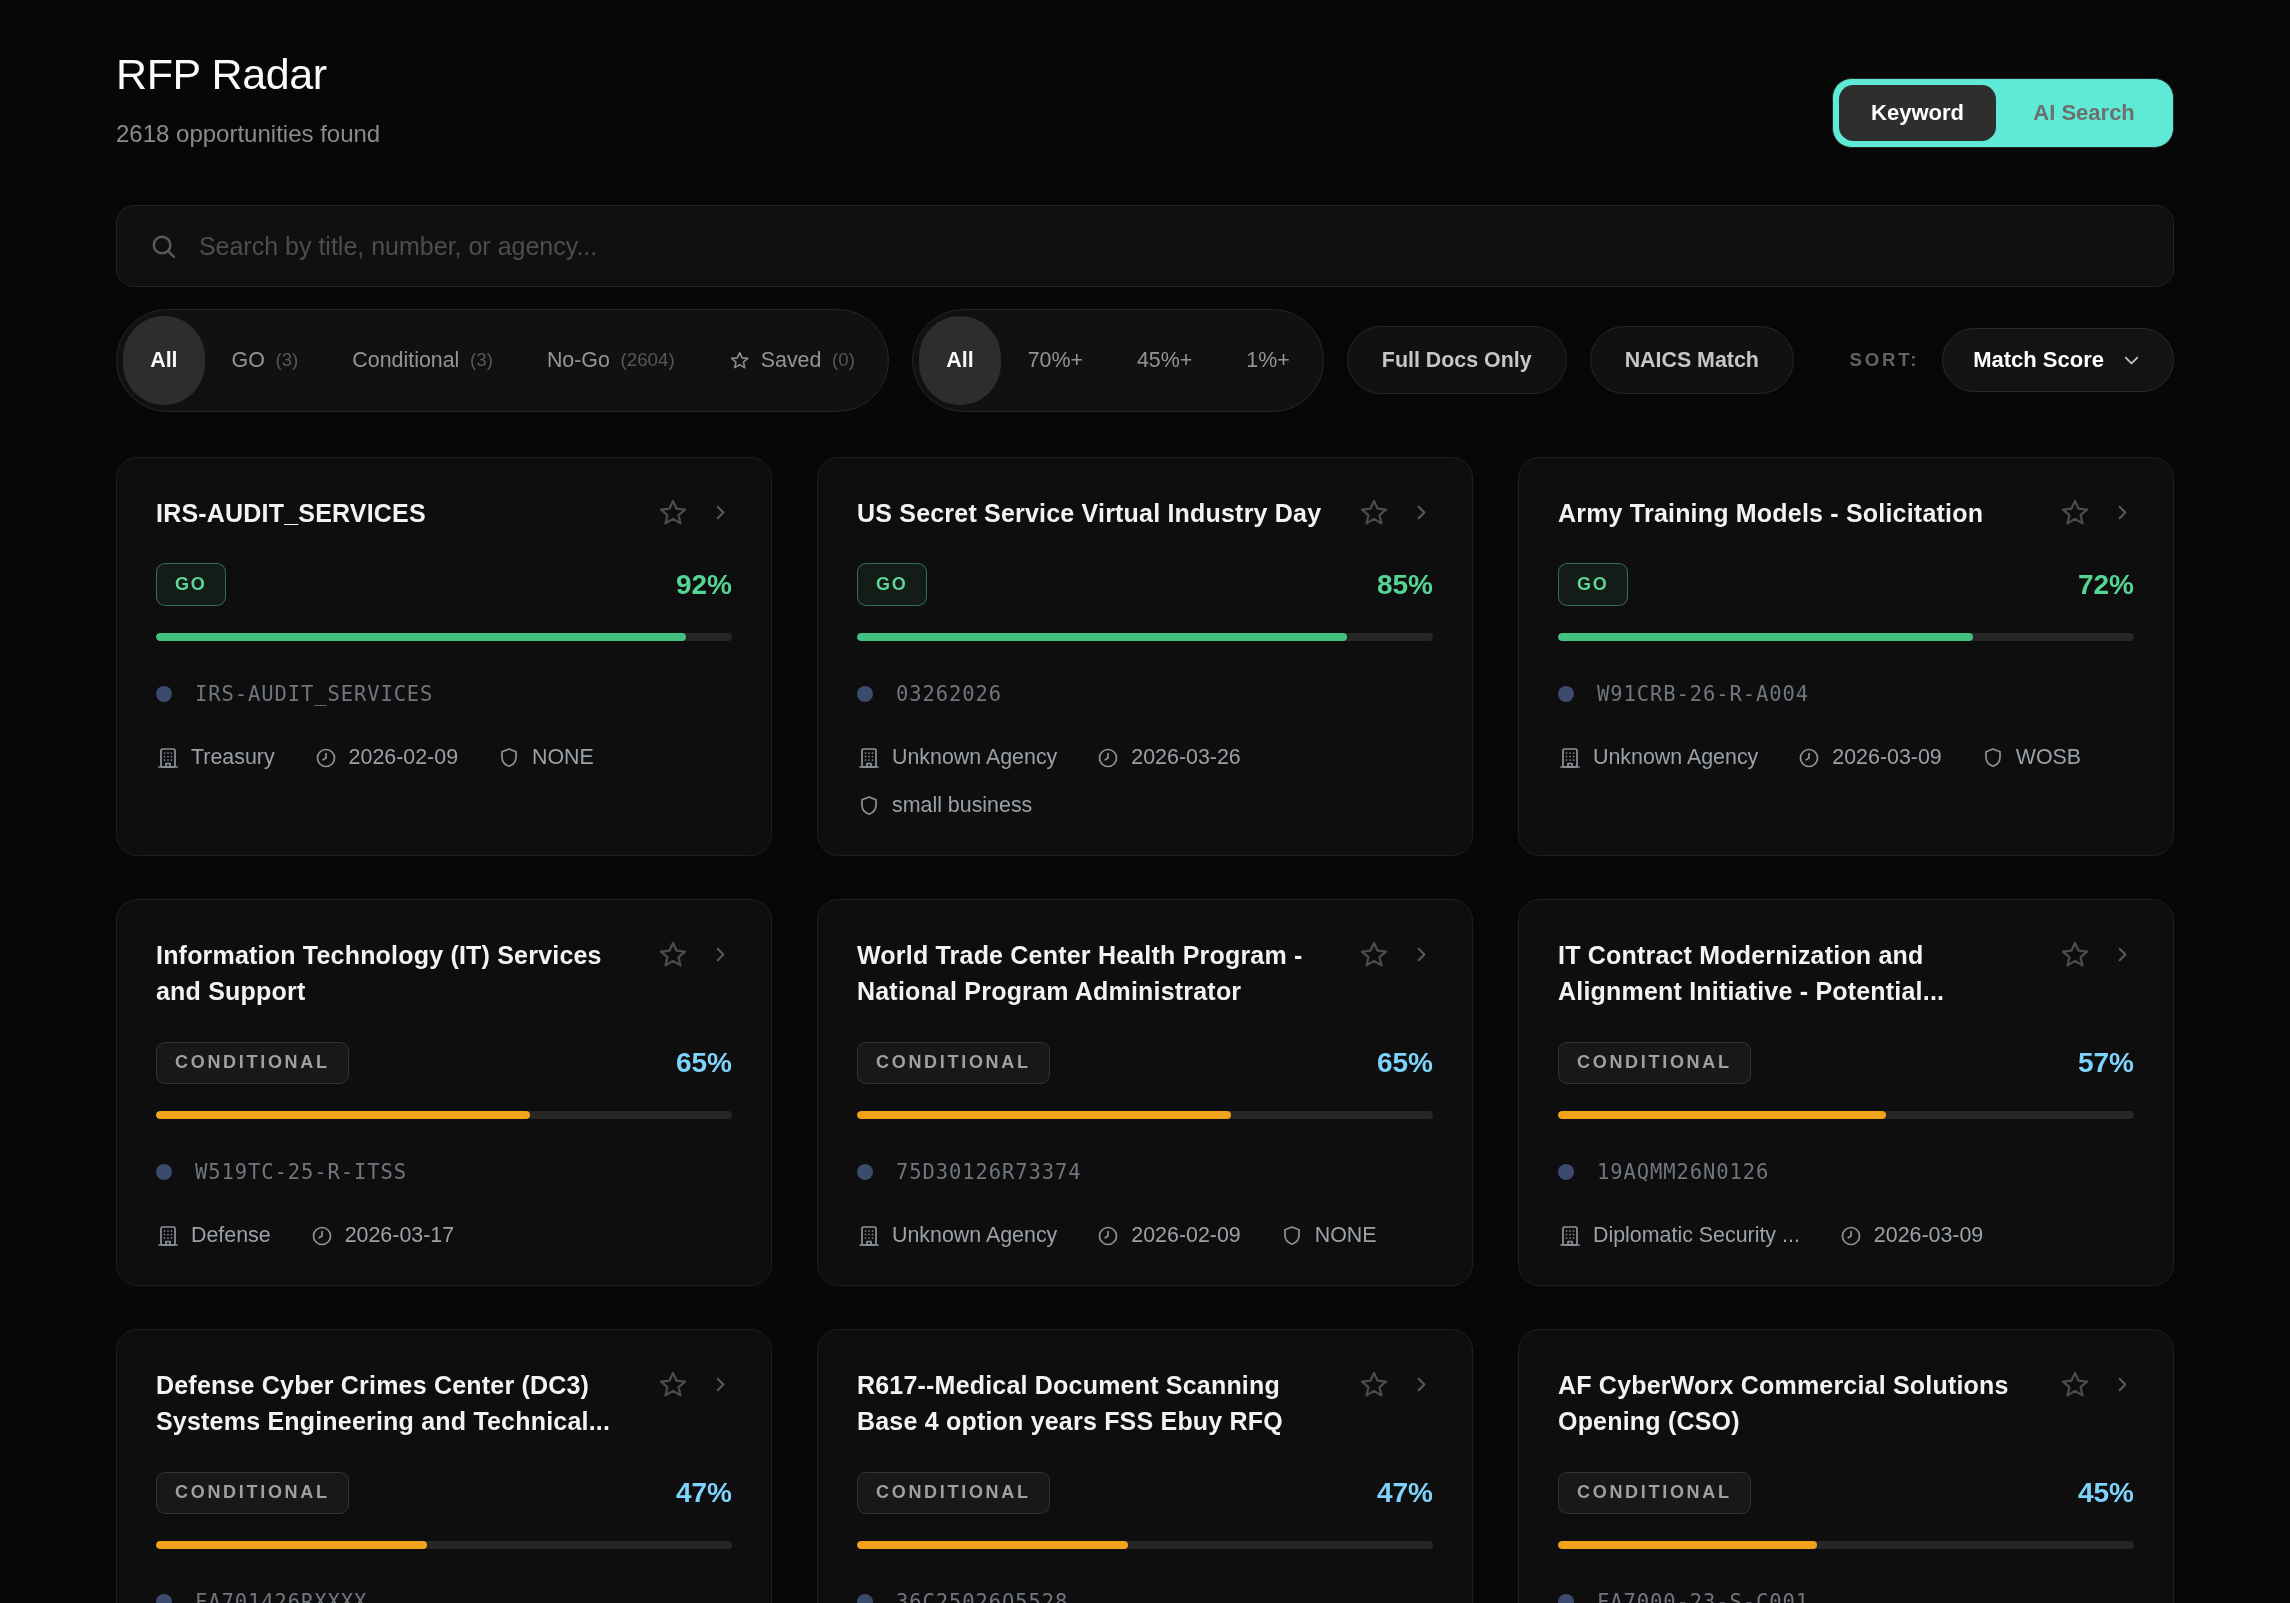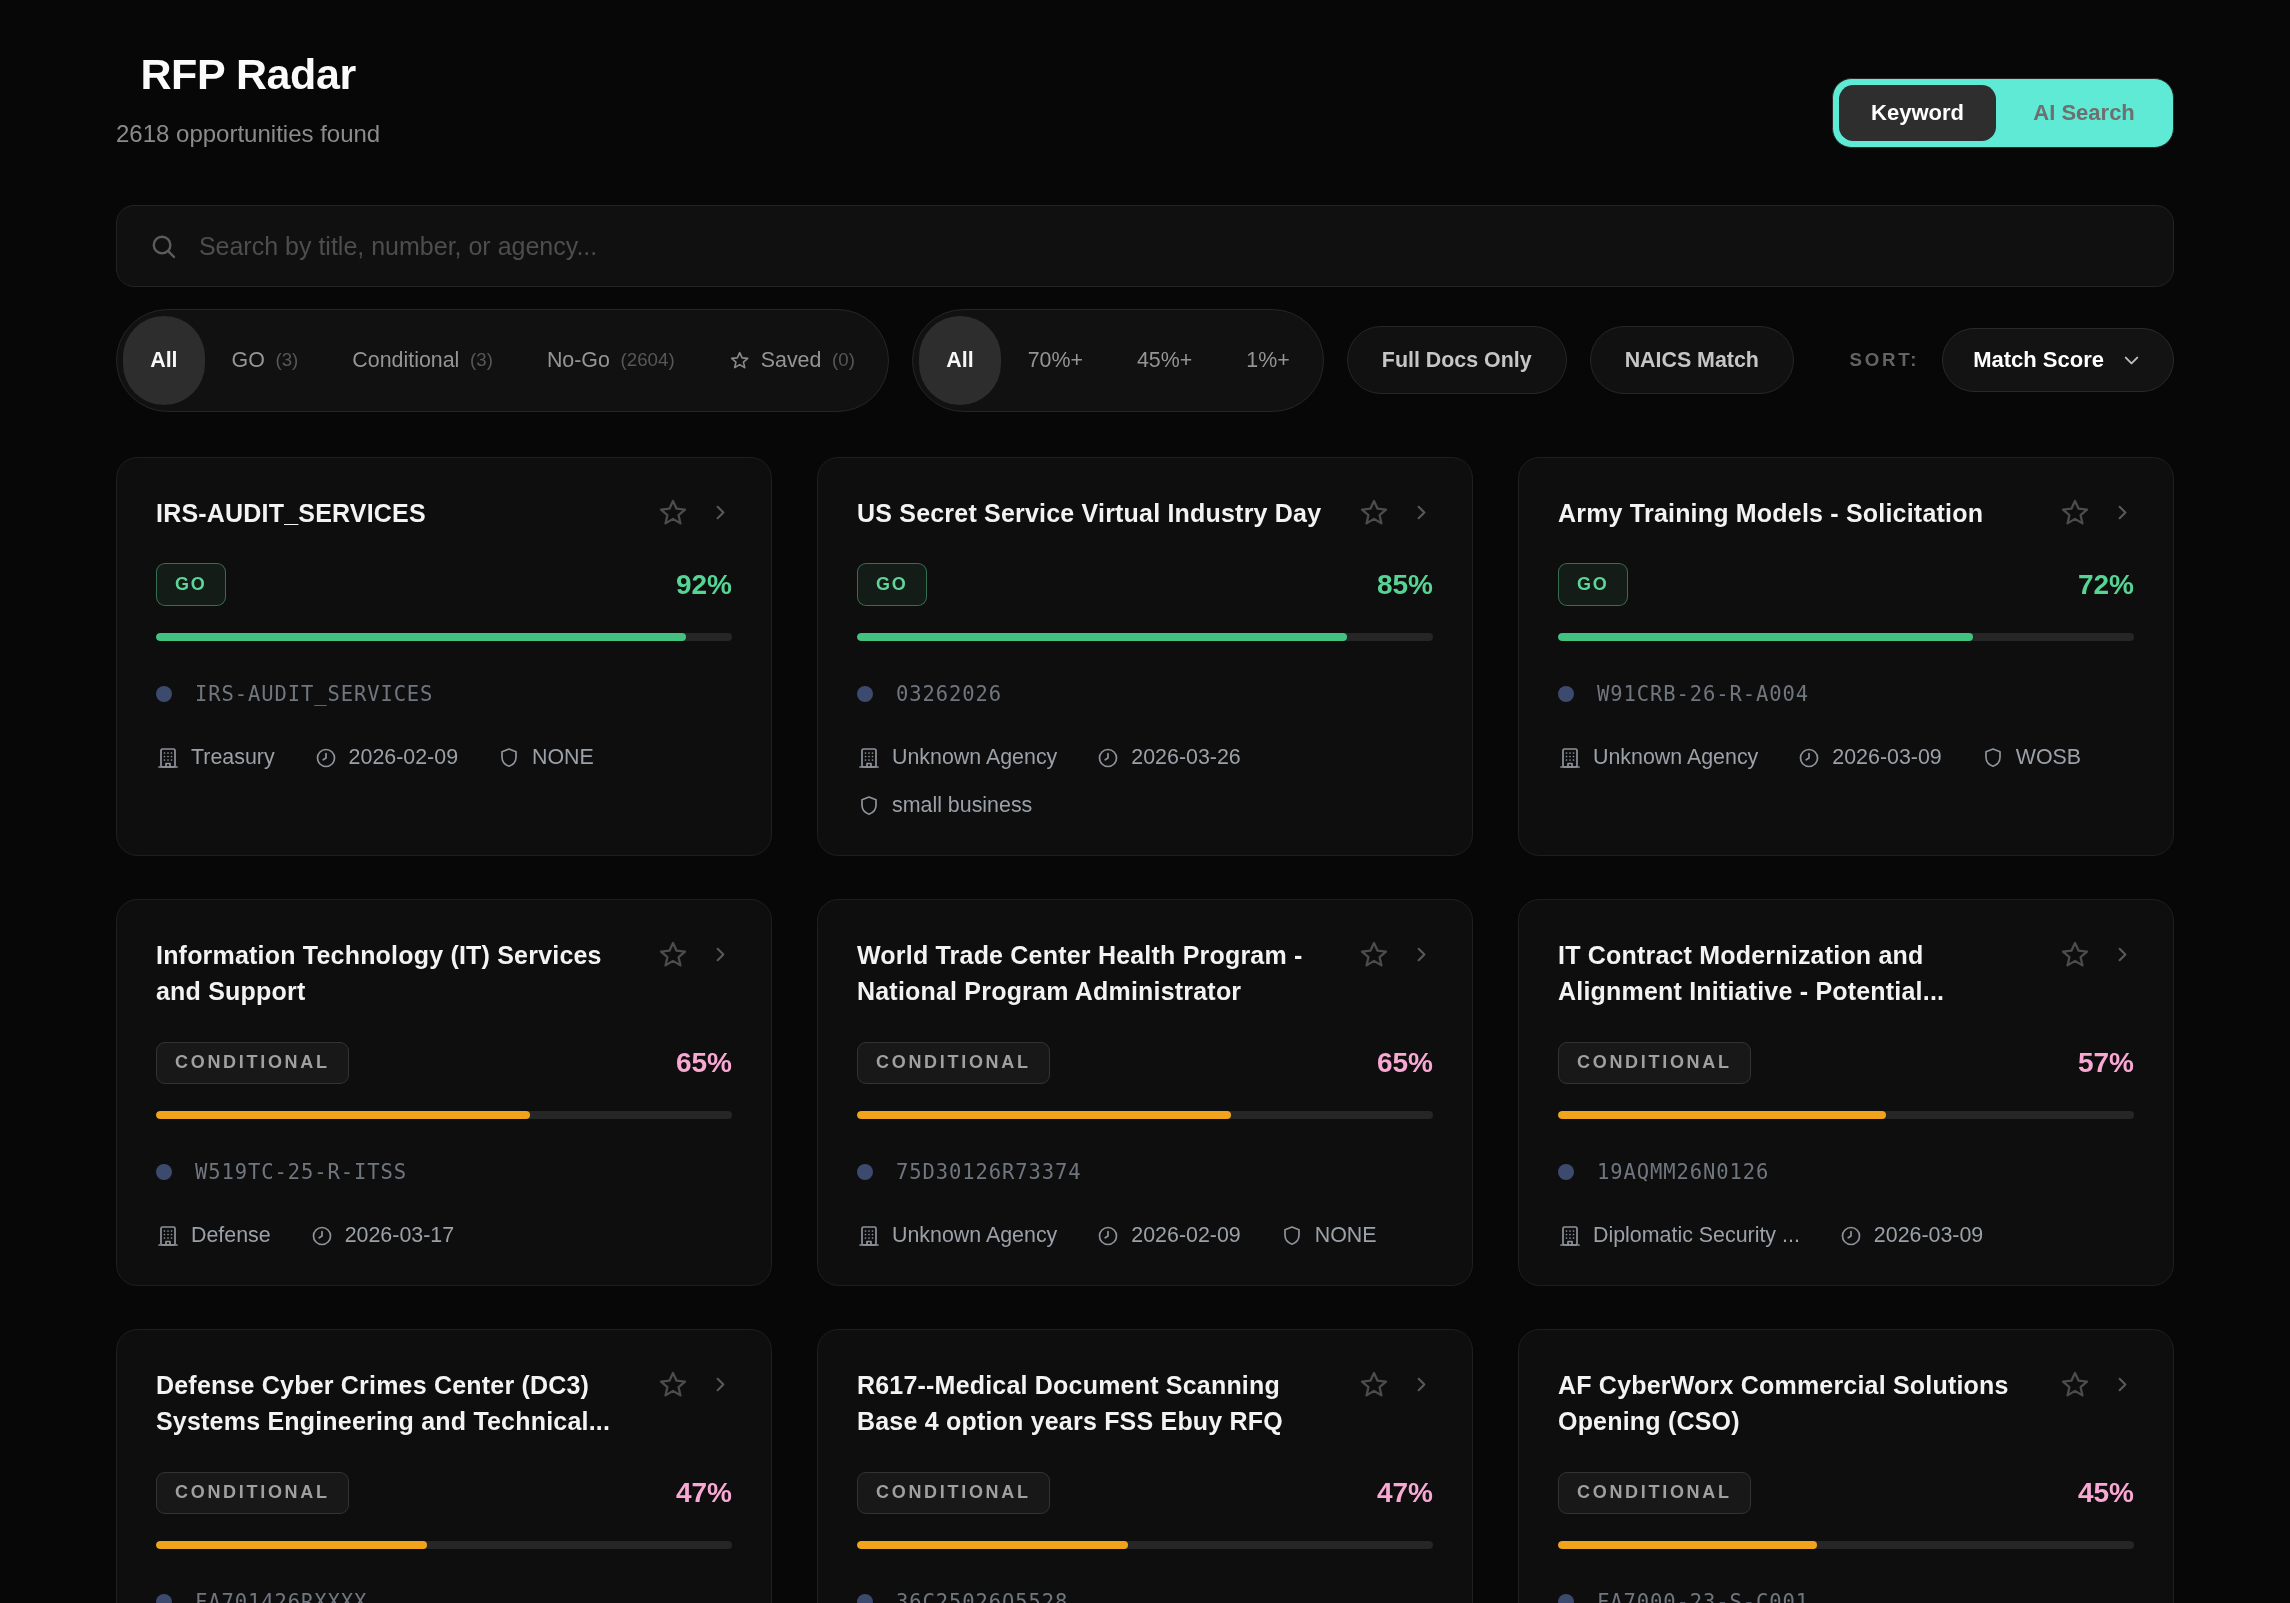--- a/index.html
+++ b/index.html
@@ -7,21 +7,21 @@
   body {
     background:#070707;
     font-family:"Liberation Sans", sans-serif;
     color:#f2f2f2;
     -webkit-font-smoothing:antialiased;
   }
   .page { padding:50px 116px 0 116px; }
 
   
   .header-row { display:flex; justify-content:space-between; align-items:flex-start; }
-  .page-title { font-size:43px; font-weight:700; letter-spacing:-0.4px; color:#fafafa;text-align:center; }
+  .page-title { font-size:43px; font-weight:400; letter-spacing:-0.4px; color:#fafafa; }
   .page-subtitle { margin-top:21.4px; font-size:24px; color:#8b8b8b; font-weight:400; }
   .mode-toggle {
     margin-top:28px; display:flex; align-items:center; gap:5.3px;
     background:#5eead4; border:0.9px solid #272727; border-radius:19.6px; padding:6.2px;
   }
   .mode-opt {
     font-size:22px; padding:15px 32px; border-radius:14.3px; color:#6f6f6f; font-weight:700;
     background:transparent; border:none; cursor:pointer; font-family:inherit;
   }
   .mode-opt.active { background:#2e2e2e; color:#ffffff; }
@@ -87,21 +87,21 @@
   .chev-ic { width:23px; height:23px; color:#595959; }
 
   .badge-row { margin-top:32px; display:flex; align-items:center; justify-content:space-between; }
   .badge {
     font-size:18px; font-weight:700; letter-spacing:1.8px; border-radius:9px; padding:9.8px 18px;
   }
   .badge-go { color:#5fd598; background:rgba(95,213,152,0.07); border:0.9px solid rgba(95,213,152,0.45); }
   .badge-cond { color:#a0a0a0; background:#181818; border:0.9px solid #333333; letter-spacing:2.7px; }
   .score { font-size:28px; font-weight:800; }
   .score-go { color:#55d494; }
-  .score-cond { color:#f9a8d4; }
+  .score-cond { color:#7dd3fc; }
 
   .bar { margin-top:27px; height:8px; border-radius:5.3px; background:#262626; overflow:hidden; }
   .bar-fill { height:100%; border-radius:5.3px; }
   .fill-go { background:#42c181; }
   .fill-cond { background:#f2a31c; }
 
   .num-row { margin-top:41px; display:flex; align-items:center; gap:23px; }
   .num-dot { width:16px; height:16px; border-radius:50%; background:#3c4a6e; flex:0 0 auto; }
   .num-text { font-family:"DejaVu Sans Mono", monospace; font-size:20.5px; color:#70767f; letter-spacing:0.9px; }
 

